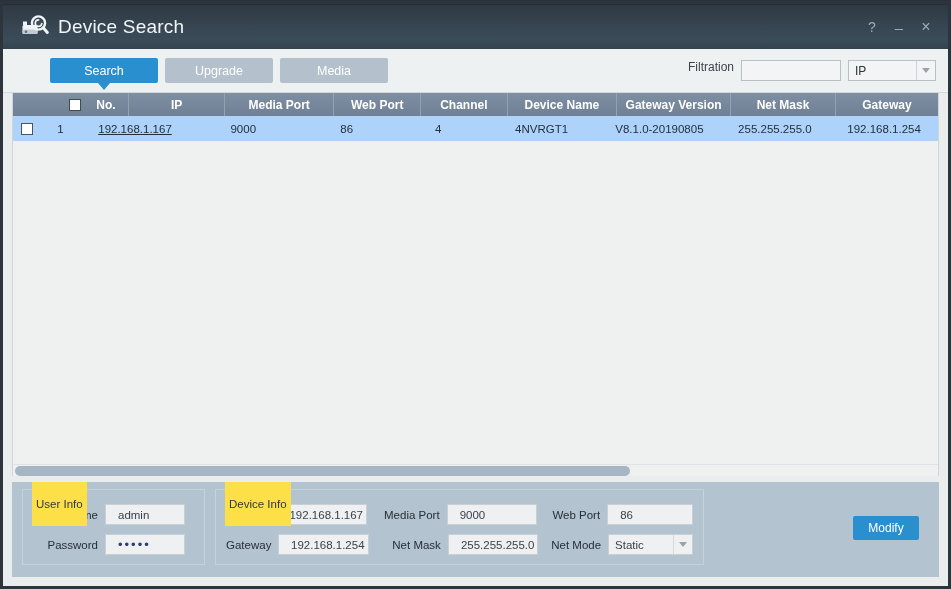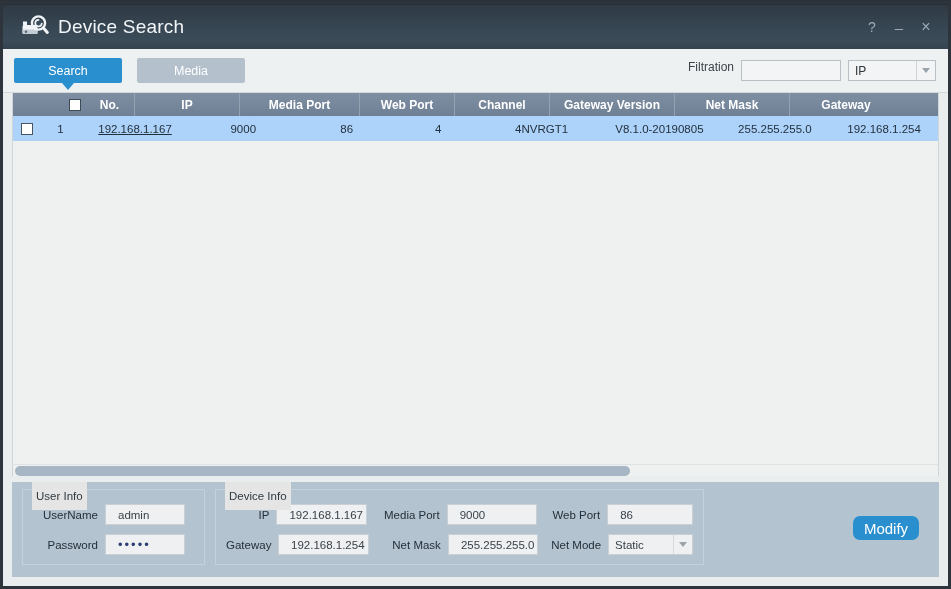--- a/index.html
+++ b/index.html
@@ -59,21 +59,21 @@
   .toolbar {
     position: relative;
     flex: 0 0 44px;
     height: 44px;
     background: #eef1f2;
     display: flex;
     align-items: center;
     padding: 0 12px 0 11px;
     border-bottom: 1px solid #d3d8da;
   }
-  .tabs { display: flex; align-items: center; gap: 15px; position: relative; }
+  .tabs { display: flex; align-items: center; gap: 7px; position: relative; margin-left: 36px; }
   .tab {
     width: 108px; height: 25px;
     display: flex; align-items: center; justify-content: center;
     font-size: 12.5px;
     color: #ffffff;
     background: #b4c1cc;
     border-radius: 2px;
     cursor: default;
     user-select: none;
     position: relative;
@@ -228,22 +228,22 @@
   .group {
     position: relative;
     border: 1px solid #c6d2db;
     margin-left: 10px;
     padding: 12px 10px 8px 10px;
     height: 76px;
   }
   .group > .legend {
     position: absolute;
     top: -8px; left: 9px;
-    background: #e5e5e5;
-    padding: 8px 4px;
+    background: #fde047;
+    padding: 16px 4px;
     font-size: 11.5px;
     color: #2f3940;
     white-space: nowrap;
   }
   .field-row { display: flex; align-items: center; height: 25px; margin-bottom: 5px; }
   .field-row:last-child { margin-bottom: 0; }
   .fld-label {
     font-size: 11.5px;
     color: #24303a;
     text-align: right;
@@ -278,23 +278,23 @@
     display: flex; align-items: center; justify-content: center;
   }
 
   .modify-btn {
     position: absolute;
     right: 20px;
     top: 34px;
     width: 66px; height: 24px;
     background: #2a8fce;
     color: #ffffff;
-    font-size: 15px;
-    display: flex; align-items: center; justify-content: center;
-    border-radius: 7px;
+    font-size: 12px;
+    display: flex; align-items: center; justify-content: center;
+    border-radius: 2px;
     cursor: default; user-select: none;
   }
 
   .bottom-filler {
     flex: 0 0 9px;
     background: #e9edee;
   }
 </style>
 </head>
 <body>
@@ -321,20 +321,21 @@
     <div class="win-btns">
       <div class="win-btn help">?</div>
       <div class="win-btn minimize">–</div>
       <div class="win-btn close">×</div>
     </div>
   </div>
 
   <div class="toolbar">
     <div class="tabs">
       <div class="tab active">Search</div>
+      <div class="tab">Upgrade</div>
       <div class="tab">Media</div>
     </div>
     <div class="toolbar-spacer"></div>
     <div class="filtration">
       <span class="filtration-label">Filtration</span>
       <input class="filter-input" type="text" value="" style="">
       <div class="filter-select">
         <span class="sel-val">IP</span>
         <span class="arrow-box">
             <i class="caret-down"></i>
@@ -347,20 +348,21 @@
 
     <div class="thead">
       <div class="th cb-col" style="width:24px">
         <span class="chk head"></span>
       </div>
       <div class="th" style="width:50px">No.</div>
       <div class="th" style="width:105px">IP</div>
       <div class="th" style="width:120px">Media Port</div>
       <div class="th" style="width:95px">Web Port</div>
       <div class="th" style="width:95px">Channel</div>
+      <div class="th" style="width:120px">Device Name</div>
       <div class="th" style="width:125px">Gateway Version</div>
       <div class="th" style="width:115px">Net Mask</div>
       <div class="th" style="width:112px">Gateway</div>
     </div>
 
     <div class="tbody">
       <div class="trow">
         <div class="td cb-col" style="width:24px">
           <span class="chk"></span>
         </div>

